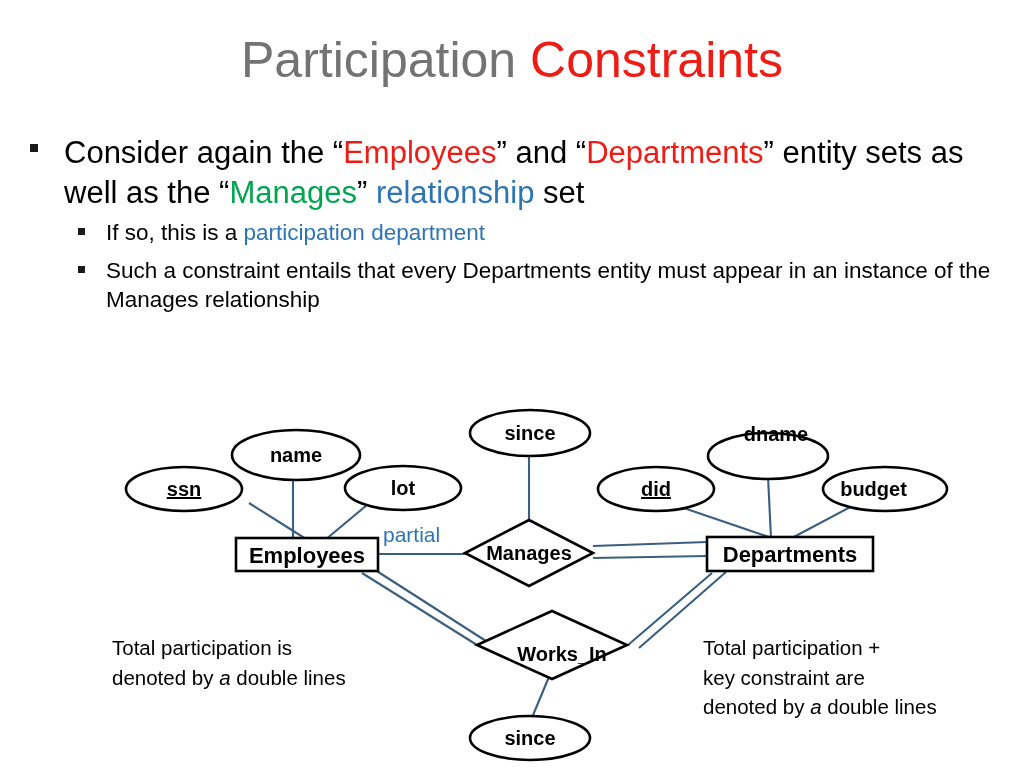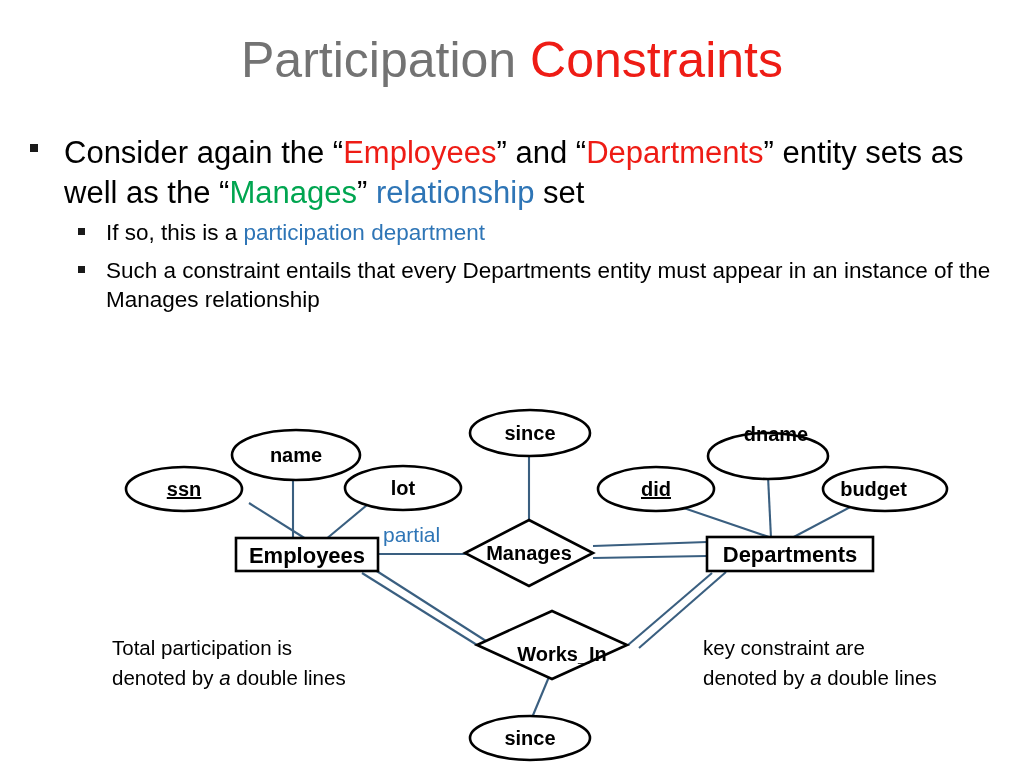--- a/index.html
+++ b/index.html
@@ -215,16 +215,17 @@
   <div class="node-label rel-label" style="left:502px; top:634px; width:120px;margin-top:9px;">Works_In</div>
 
   <div class="partial-tag" style="left:383px; top:523px;">partial</div>
 
   <div class="diag-note" style="left:101px; top:633px;margin-left:11px;">
     <div>Total participation is</div>
     <div><span>denoted by </span><i>a</i><span> double lines</span></div>
   </div>
 
   <div class="diag-note" style="left:703px; top:633px;">
+    <div>Total participation +</div>
     <div>key constraint are</div>
     <div><span>denoted by </span><i>a</i><span> double lines</span></div>
   </div>
 </div>
 
 </body></html>

